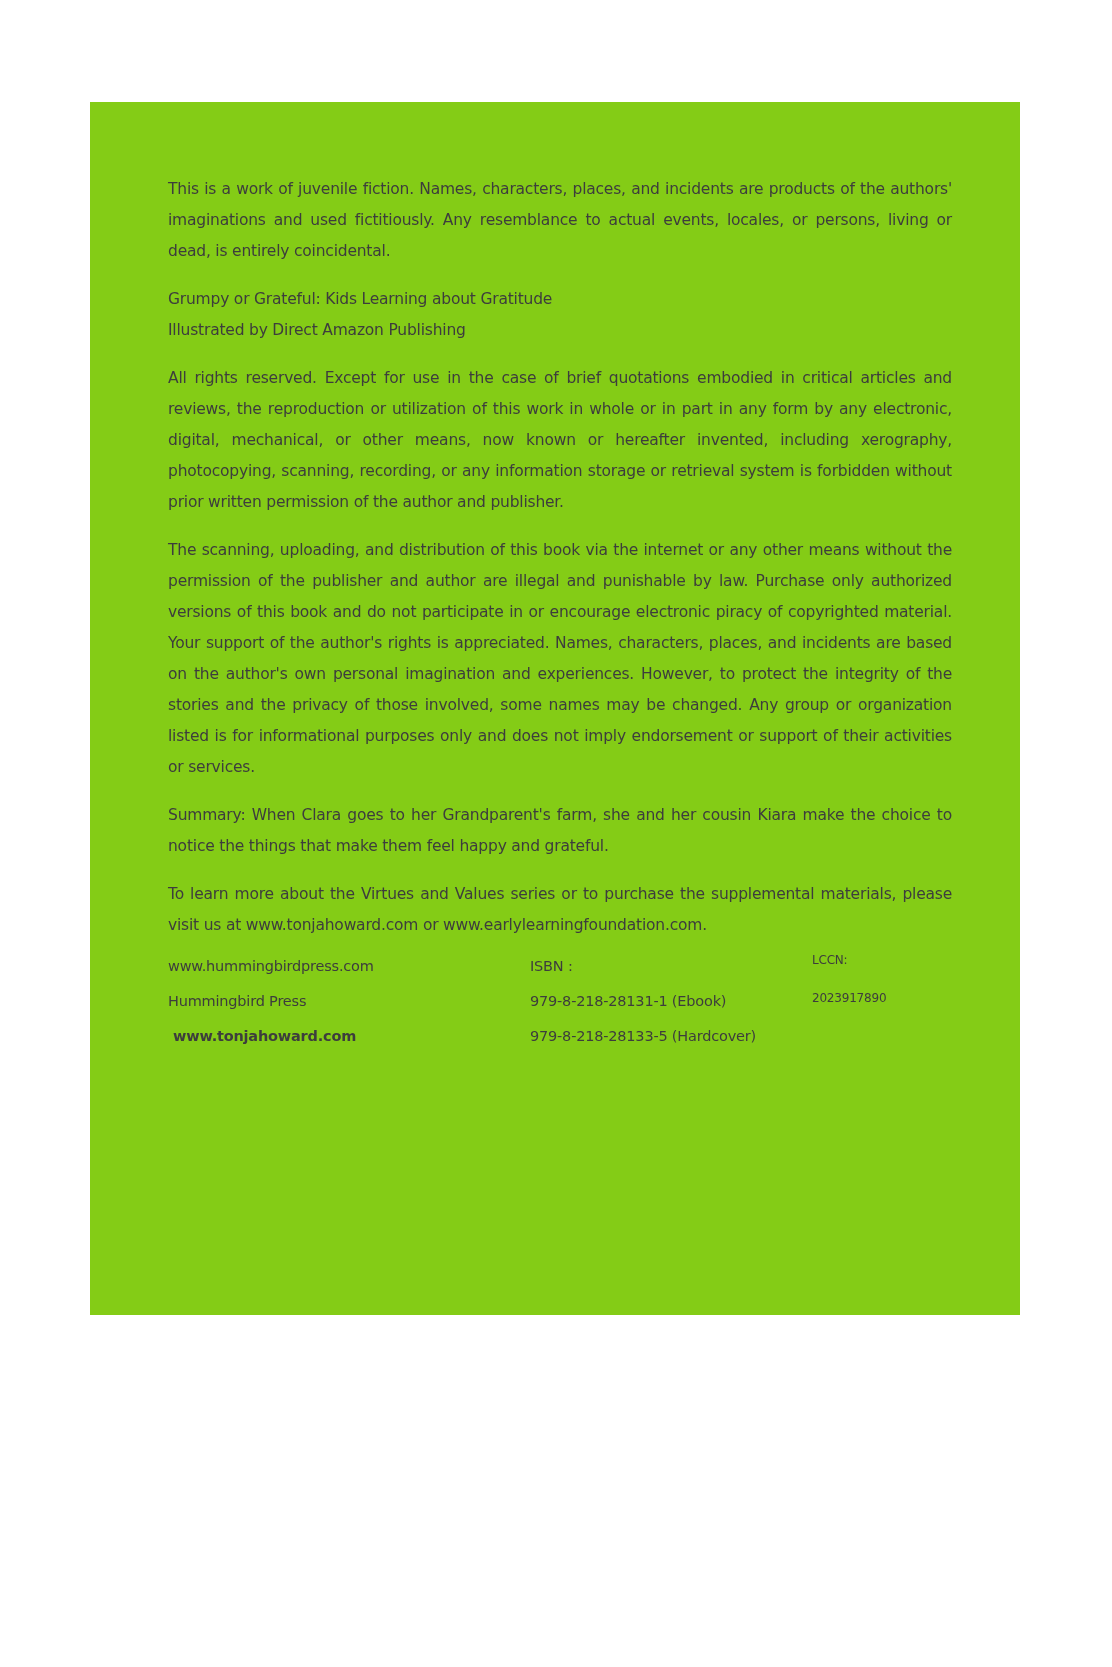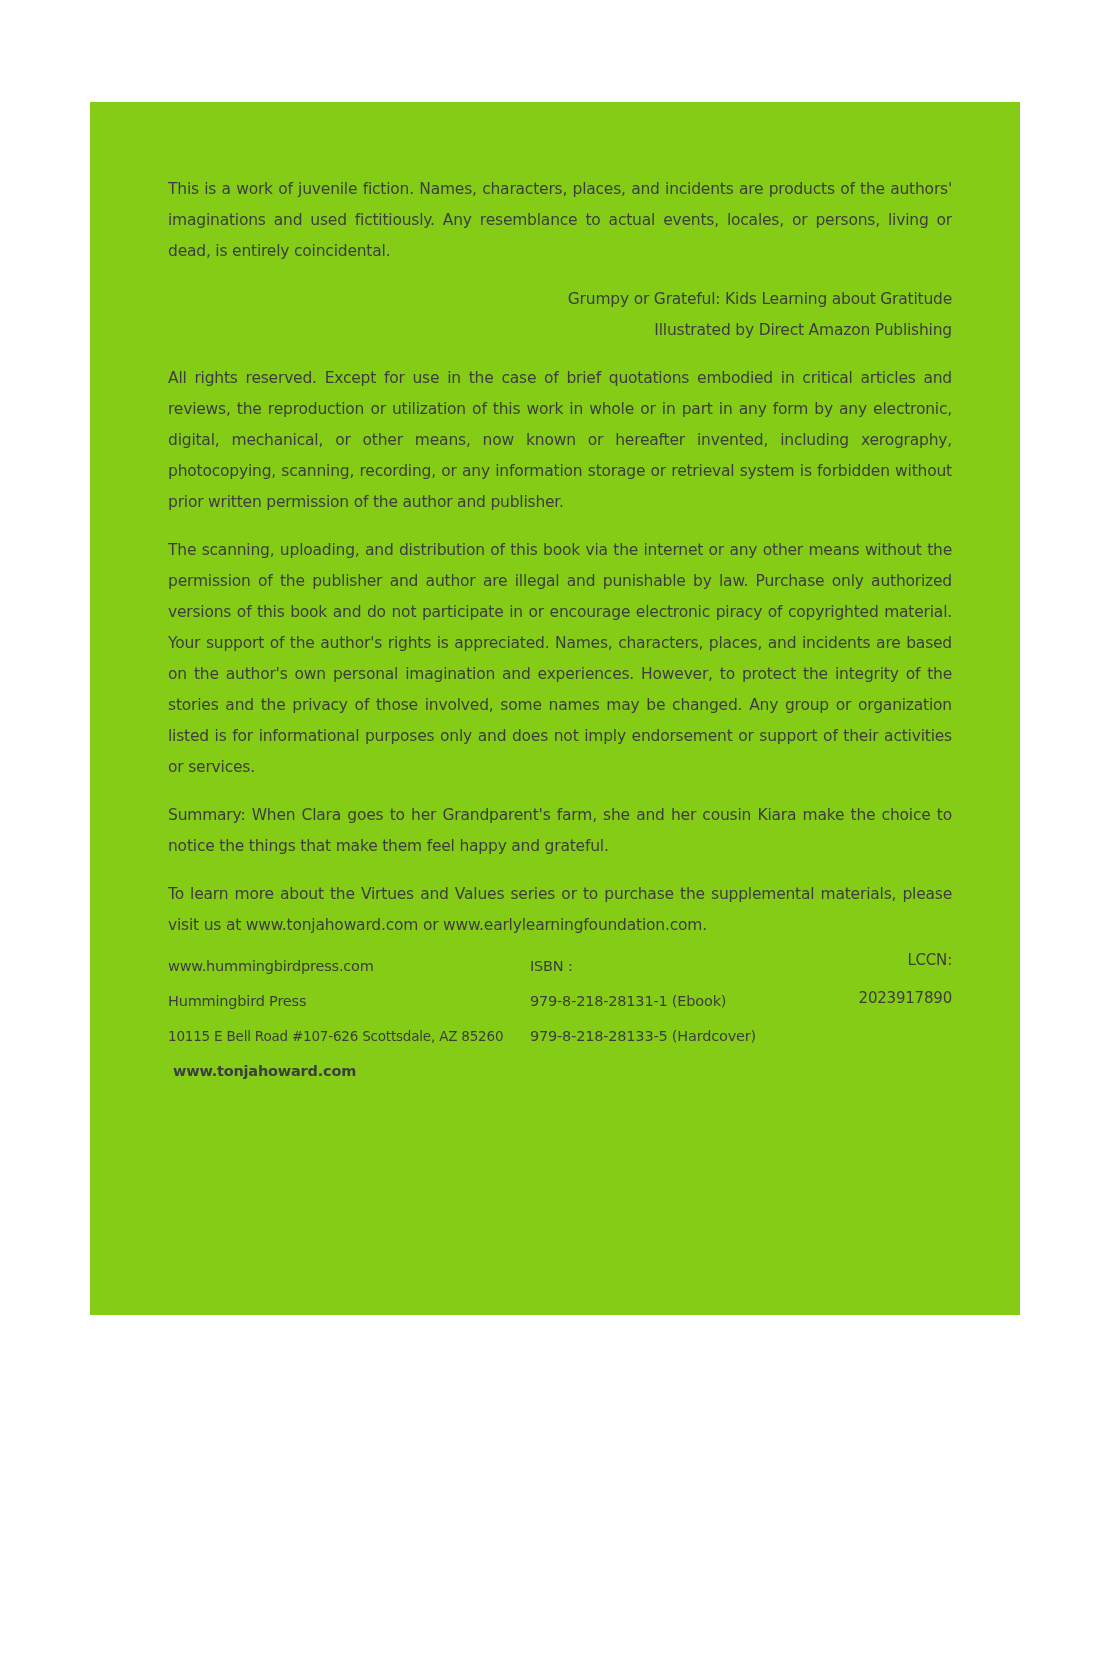--- a/index.html
+++ b/index.html
@@ -36,44 +36,42 @@
   }
   .para {
     margin: 0 0 17px 0;
     text-align: justify;
   }
   .lines {
     margin: 0 0 17px 0;
   }
   .line {
     margin: 0;
-    text-align: right;
   }
   .footer {
     display: grid;
     grid-template-columns: 362px 282px 1fr;
     margin-top: 4px;
     font-size: 14.5px;
     line-height: 35px;
   }
   .footer .col {
     white-space: nowrap;
   }
   .footer .address {
     font-size: 13.5px;
   }
   .footer .indent {
     padding-left: 5px;
     font-weight: bold;
   }
   .lccn-col {
-    font-size: 15px;
+    font-size: 12px;
     line-height: 38px;
     margin-top: -8px;
-    text-align: right;
   }
 </style>
 </head>
 <body>
 
 <div class="page">
   <div class="panel">
     <div class="text-block">
 
       <p class="para">This is a work of juvenile fiction. Names, characters, places, and incidents are products of the authors' imaginations and used fictitiously.  Any resemblance to actual events, locales, or persons, living or dead, is entirely coincidental.</p>
@@ -89,21 +87,20 @@
 
       <p class="para">Summary: When Clara goes to her Grandparent's farm, she and her cousin Kiara make the choice to notice the things that make them feel happy and grateful.</p>
 
 
       <p class="para" style="margin-bottom:8px">To learn more about the Virtues and Values series or to purchase the supplemental materials, please visit us at www.tonjahoward.com or www.earlylearningfoundation.com.</p>
 
       <div class="footer">
         <div class="col">
           <div>www.hummingbirdpress.com</div>
           <div>Hummingbird Press</div>
-          <div class="address">10115 E Bell Road #107-626 Scottsdale, AZ 85260</div>
           <div class="indent">www.tonjahoward.com</div>
         </div>
         <div class="col">
           <div>ISBN :</div>
           <div>979-8-218-28131-1 (Ebook)</div>
           <div>979-8-218-28133-5 (Hardcover)</div>
         </div>
         <div class="col lccn-col">
           <div>LCCN:</div>
           <div>2023917890</div>

